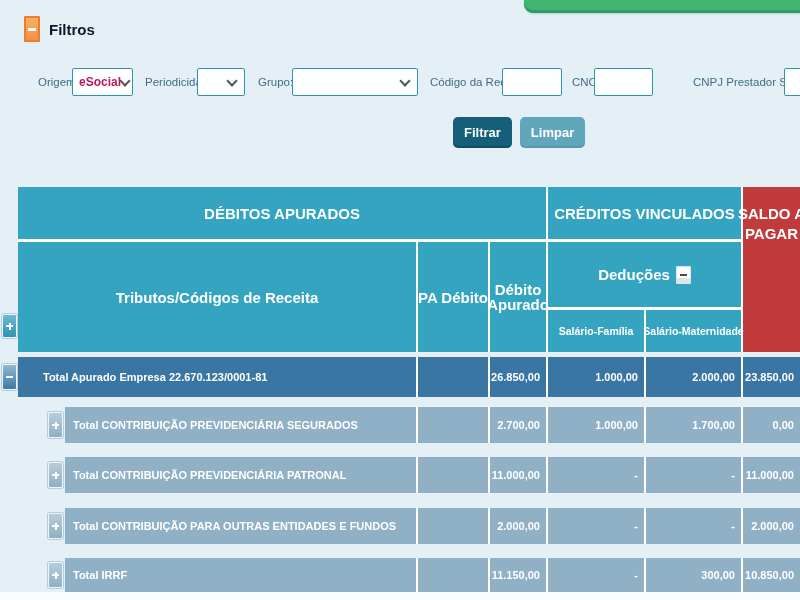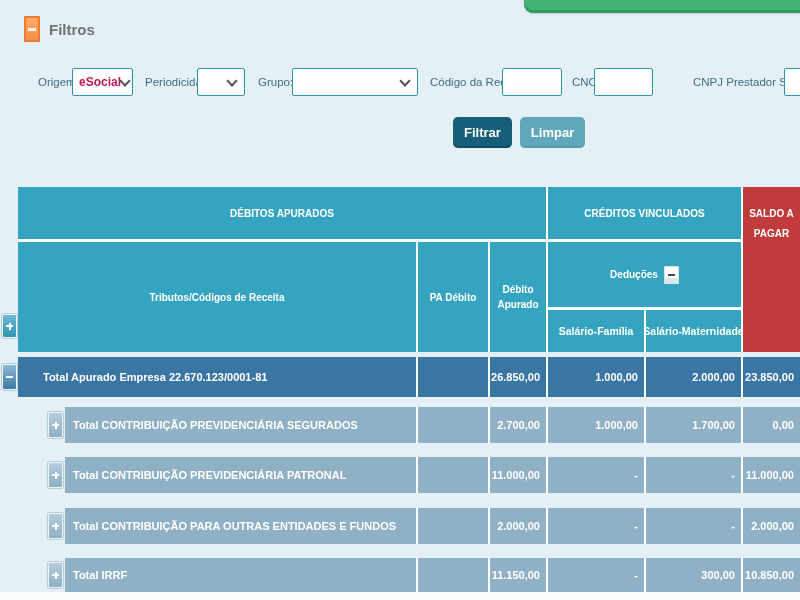--- a/index.html
+++ b/index.html
@@ -16,21 +16,21 @@
     box-shadow:inset 0 -3px 0 #2f9d62, 0 1px 2px rgba(0,0,0,.15);
   }
   
   .filters-head{position:absolute;left:24px;top:16px;display:flex;align-items:center;gap:9px;}
   .filters-icon{
     width:12px;height:22px;border:2px solid #ed7c2f;border-radius:1px;
     background:linear-gradient(180deg,#fcae66,#f69043);
     display:flex;align-items:center;justify-content:center;
   }
   .filters-icon .hb{width:8px;height:3px;background:#fff;}
-  .filters-title{font-size:15px;font-weight:bold;color:#737373;}
+  .filters-title{font-size:15px;font-weight:bold;color:#0f172a;}
   
   .filter-band{position:absolute;left:0;top:68px;width:800px;height:28px;}
   .fl{position:absolute;top:8px;font-size:11.5px;color:#3f6e85;white-space:nowrap;}
   .fc{
     position:absolute;top:0;height:28px;box-sizing:border-box;
     background:#fff;border:1px solid #2f95ae;border-radius:2px;
   }
   .sel{display:flex;align-items:center;padding-left:6px;font-size:12px;font-weight:600;color:#be185d;}
   .chev{
     width:6px;height:6px;border-right:2px solid #555;border-bottom:2px solid #555;
@@ -42,21 +42,21 @@
   .btn{
     height:31px;border:none;border-radius:5px;color:#fff;font-weight:bold;
     font-size:13px;padding:0 11px;font-family:inherit;cursor:pointer;
   }
   .btn-filtrar{background:#155f7b;box-shadow:inset 0 -2px 0 rgba(0,0,0,.18);}
   .btn-limpar{background:#60a7bb;box-shadow:inset 0 -2px 0 rgba(0,0,0,.08);}
   
   .table{position:absolute;left:18px;top:187px;width:782px;height:405px;}
   .thead{position:absolute;left:0;top:0;width:782px;height:165px;background:#fff;}
   .hcell{
-    position:absolute;background:#34a4c1;color:#fff;font-weight:bold;font-size:10px;
+    position:absolute;background:#34a4c1;color:#fff;font-weight:bold;font-size:15px;
     display:flex;align-items:center;justify-content:center;text-align:center;
     box-sizing:border-box;white-space:nowrap;
   }
   .hcell.red{background:#c23b3c;flex-direction:column;justify-content:flex-start;padding-top:17px;line-height:20px;}
   .two-line{flex-direction:column;line-height:15px;}
   
   .h-deb{left:0;top:0;width:528px;height:52px;}
   .h-cred{left:530px;top:0;width:193px;height:52px;}
   .h-saldo{left:725px;top:0;width:57px;height:165px;}
   .h-trib{left:0;top:55px;width:398px;height:110px;}

